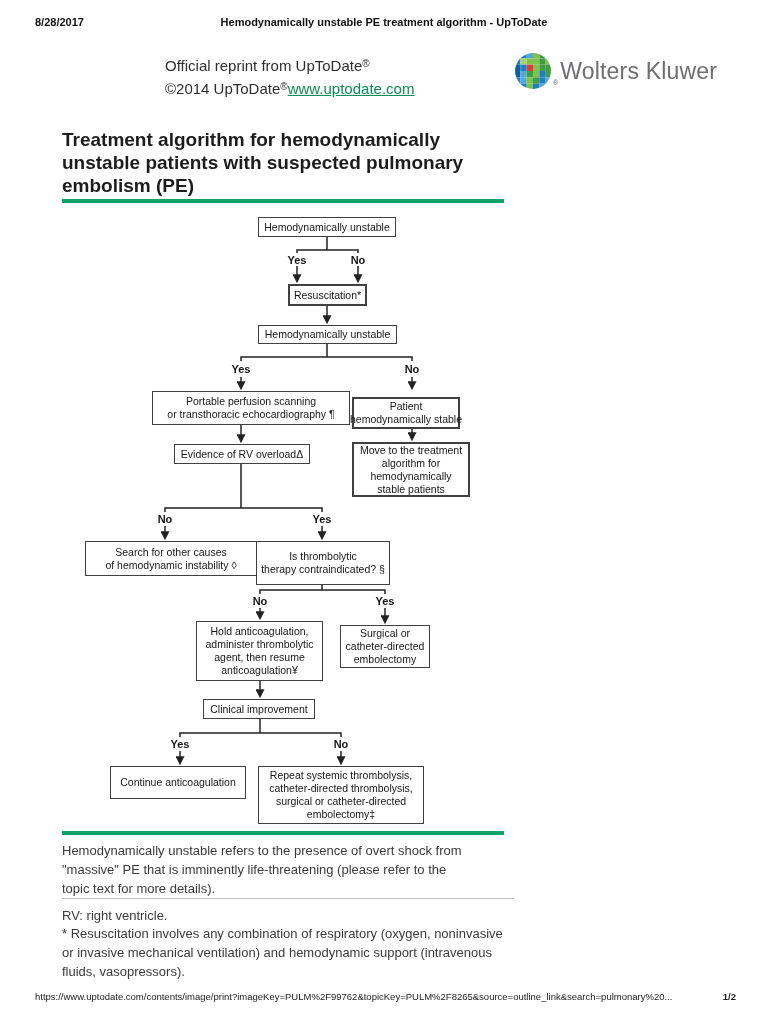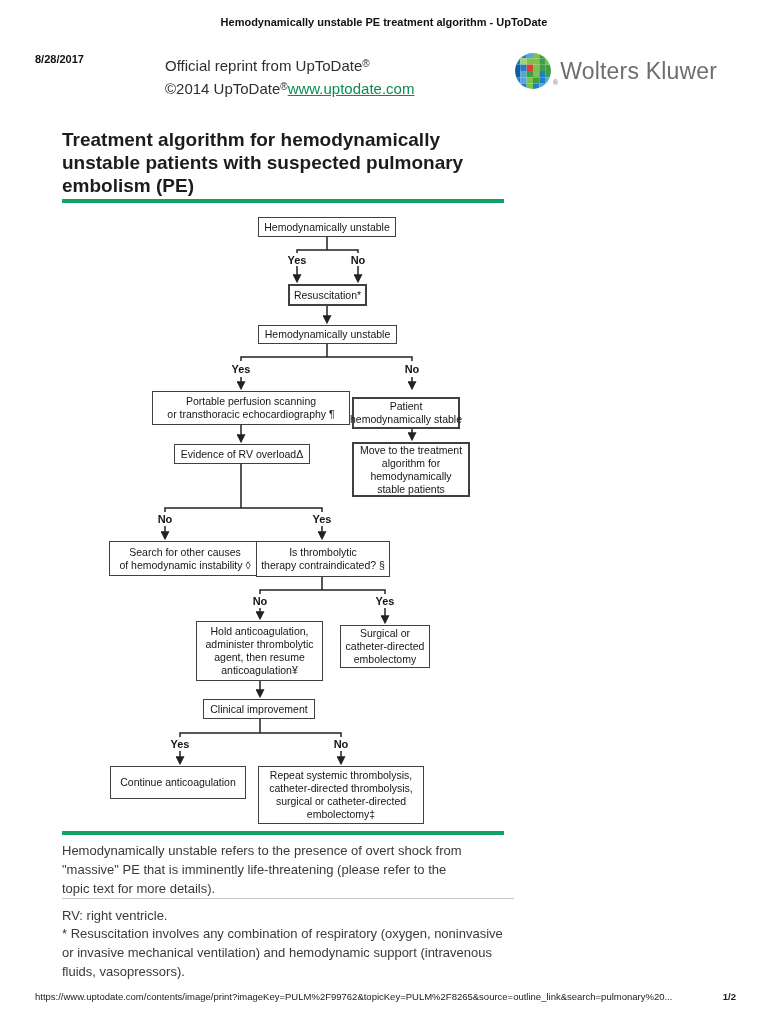--- a/index.html
+++ b/index.html
@@ -1,21 +1,21 @@
 <!DOCTYPE html>
 <html><head>
 <meta charset="utf-8">
 <style>
   * { margin:0; padding:0; box-sizing:border-box; }
   html,body { background:#ffffff; }
   body { font-family:"Liberation Sans", sans-serif; color:#1b1b1b; }
   .page { position:relative; width:768px; height:1024px; background:#fff; overflow:hidden; }
 
   
-  .hdr-date { position:absolute; left:35px; top:16px; font-size:11px; font-weight:700; color:#111;margin-top:37px; }
+  .hdr-date { position:absolute; left:35px; top:16px; font-size:11px; font-weight:700; color:#111; }
   .hdr-title { position:absolute; left:0; top:16px; width:768px; text-align:center; font-size:11px; font-weight:700; color:#111; }
 
   
   .utd-logo { position:absolute; left:38px; top:52px; font-size:30px; letter-spacing:-0.5px; color:#7cbf4b; font-weight:400; }
   .utd-logo sup { font-size:10px; vertical-align:14px; }
   .reprint { position:absolute; left:165px; top:53px; font-size:15px; color:#2e2e2e; line-height:21px; }
   .reprint sup { font-size:10px; vertical-align:4px; }
   .utd-link { color:#0b8c52; text-decoration:underline; cursor:pointer; }
   .wk { position:absolute; left:514px; top:52px; display:flex; align-items:center; }
   .wk-globe { width:38px; height:38px; }
@@ -150,23 +150,23 @@
   <div class="node" style="left:258px;top:325px;width:139px;height:19px">Hemodynamically unstable</div>
   <div class="node" style="left:152px;top:391px;width:198px;height:34px">Portable perfusion scanning
 or transthoracic echocardiography ¶</div>
   <div class="node node-strong" style="left:352px;top:397px;width:108px;height:32px">Patient
 hemodynamically stable</div>
   <div class="node" style="left:174px;top:444px;width:136px;height:20px">Evidence of RV overloadΔ</div>
   <div class="node node-strong" style="left:352px;top:442px;width:118px;height:55px">Move to the treatment
 algorithm for
 hemodynamically
 stable patients</div>
-  <div class="node" style="left:109px;top:541px;width:152px;height:35px">Search for other causes
+  <div class="node" style="left:85px;top:541px;width:172px;height:35px">Search for other causes
 of hemodynamic instability ◊</div>
-  <div class="node" style="left:256px;top:541px;width:134px;height:36px">Is thrombolytic
+  <div class="node" style="left:256px;top:541px;width:134px;height:44px">Is thrombolytic
 therapy contraindicated? §</div>
   <div class="node" style="left:196px;top:621px;width:127px;height:60px">Hold anticoagulation,
 administer thrombolytic
 agent, then resume
 anticoagulation¥</div>
   <div class="node" style="left:340px;top:625px;width:90px;height:43px">Surgical or
 catheter-directed
 embolectomy</div>
   <div class="node" style="left:203px;top:699px;width:112px;height:20px">Clinical improvement</div>
   <div class="node" style="left:110px;top:766px;width:136px;height:33px">Continue anticoagulation</div>

